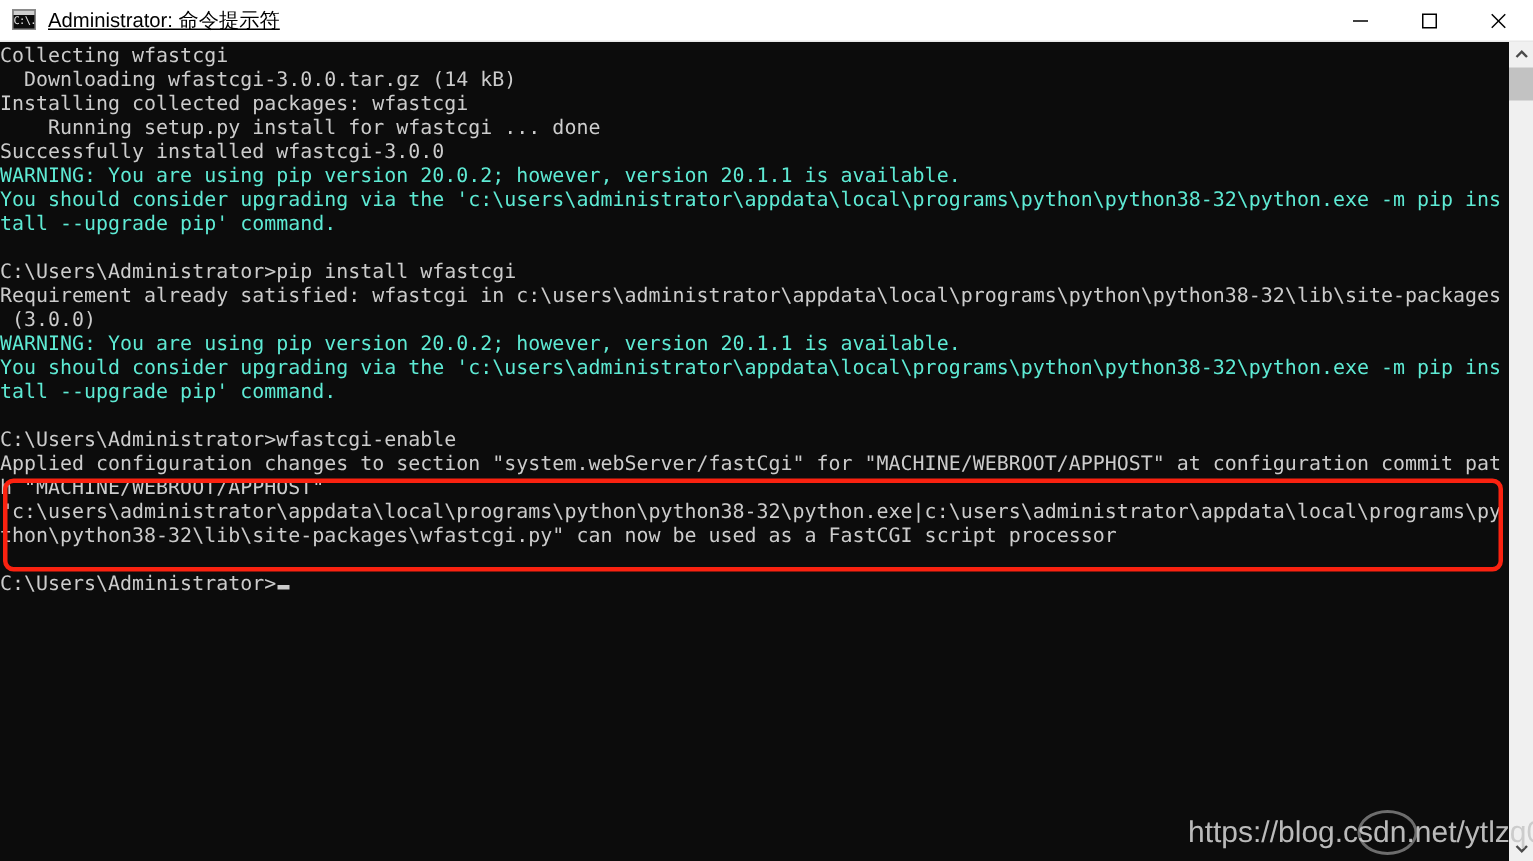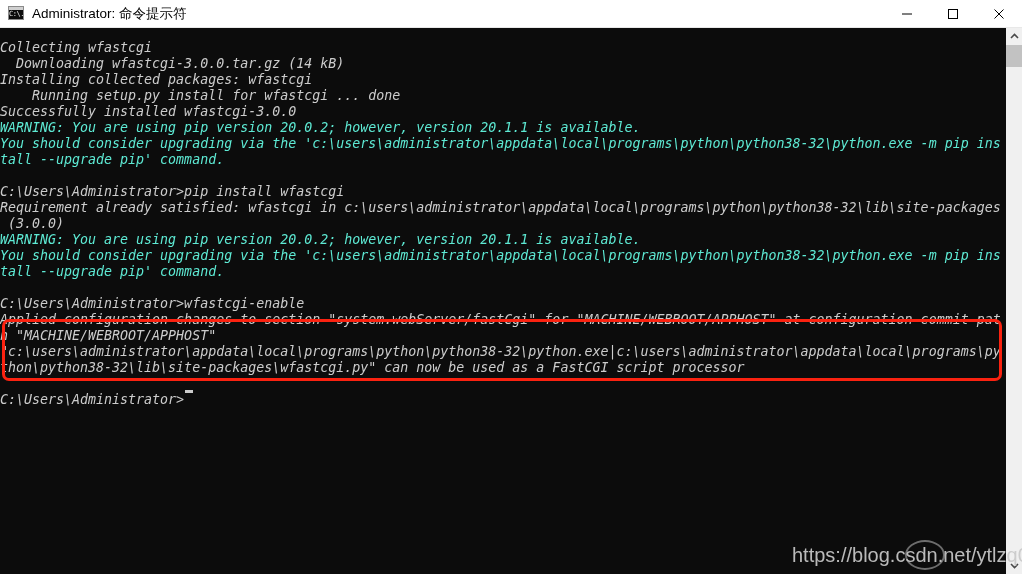--- a/index.html
+++ b/index.html
@@ -65,20 +65,21 @@
     line-height: 8px;
     color: #e6e6e6;
     letter-spacing: -0.5px;
   }
   #title-text {
     font-family: "Liberation Sans", sans-serif;
     font-size: 13.5px;
     color: #000000;
     white-space: nowrap;
     flex: 1 1 auto;
+    text-decoration: underline;
   }
   .winbtn {
     width: 46px;
     height: 28px;
     display: flex;
     align-items: center;
     justify-content: center;
     flex: 0 0 auto;
   }
   .winbtn svg { display: block; }
@@ -87,28 +88,27 @@
   #console {
     position: absolute;
     top: 28px; left: 0;
     width: 1006px;
     height: 546px;
     background: #0c0c0c;
     overflow: hidden;
   }
   #term {
     position: absolute;
-    top: 12px;
+    top: 2px;
     left: 0px;
     font-family: "DejaVu Sans Mono", "Liberation Mono", monospace;
     font-size: 13.3px;
     line-height: 16px;
     white-space: pre;
     letter-spacing: 0px;
-    font-style: italic;
   }
   .ln {
     height: 16px;
     color: #cccccc;
   }
   .ln.warn { color: #5eead4; }
   .ln.blank { color: transparent; }
 
   #cursor {
     position: absolute;

